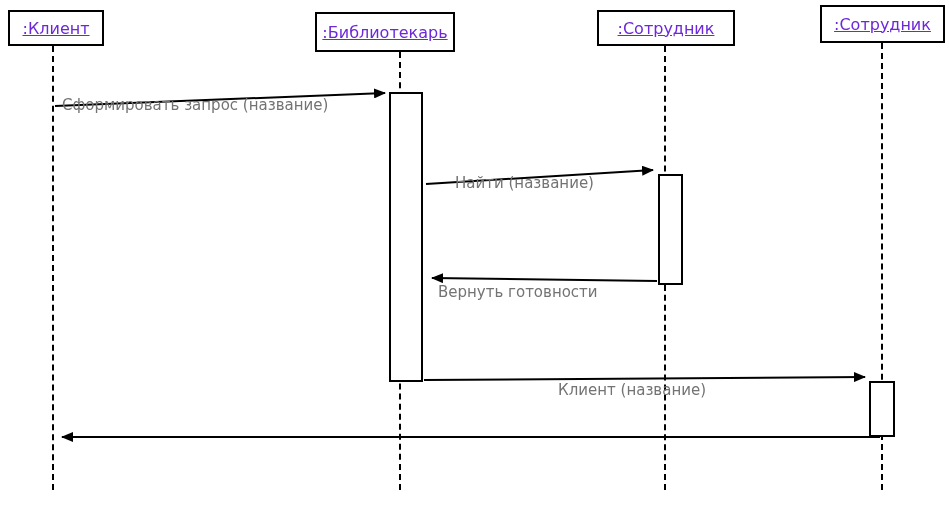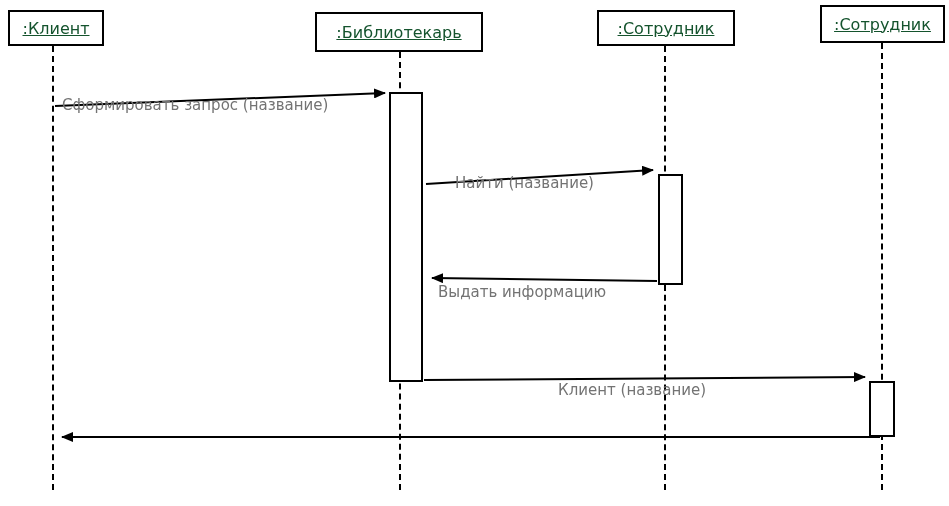--- a/index.html
+++ b/index.html
@@ -17,21 +17,21 @@
   }
   .actor-box {
     position: absolute;
     box-sizing: border-box;
     border: 2px solid #000000;
     background: #ffffff;
     display: flex;
     align-items: center;
     justify-content: center;
     font-size: 16px;
-    color: #14532d;
+    color: #6d28d9;
     z-index: 3;
   }
   .actor-label {
     text-decoration: underline;
     white-space: nowrap;
   }
   .lifeline {
     position: absolute;
     width: 0;
     border-left: 2px dashed #000000;
@@ -67,21 +67,21 @@
 <div class="canvas">
 
   <div class="lifeline" style="left:52px; top:46px; height:444px;"></div>
   <div class="lifeline" style="left:399px; top:52px; height:438px;"></div>
   <div class="lifeline" style="left:664px; top:46px; height:444px;"></div>
   <div class="lifeline" style="left:881px; top:43px; height:447px;"></div>
 
   <div class="actor-box" style="left:8px; top:10px; width:96px; height:36px;">
     <span class="actor-label">:Клиент</span>
   </div>
-  <div class="actor-box" style="left:315px; top:12px; width:168px; height:40px;text-align:center;">
+  <div class="actor-box" style="left:315px; top:12px; width:140px; height:40px;text-align:center;">
     <span class="actor-label">:Библиотекарь</span>
   </div>
   <div class="actor-box" style="left:597px; top:10px; width:138px; height:36px;">
     <span class="actor-label">:Сотрудник</span>
   </div>
   <div class="actor-box" style="left:820px; top:5px; width:125px; height:38px;">
     <span class="actor-label">:Сотрудник</span>
   </div>
 
   <div class="activation" style="left:389px; top:92px; width:34px; height:290px;"></div>
@@ -96,16 +96,16 @@
     </defs>
     <line x1="55" y1="106" x2="385" y2="93" stroke="#000000" stroke-width="2" marker-end="url(#arrowhead)"></line>
     <line x1="426" y1="184" x2="653" y2="170" stroke="#000000" stroke-width="2" marker-end="url(#arrowhead)"></line>
     <line x1="657" y1="281" x2="432" y2="278" stroke="#000000" stroke-width="2" marker-end="url(#arrowhead)"></line>
     <line x1="424" y1="380" x2="865" y2="377" stroke="#000000" stroke-width="2" marker-end="url(#arrowhead)"></line>
     <line x1="880" y1="437" x2="62" y2="437" stroke="#000000" stroke-width="2" marker-end="url(#arrowhead)"></line>
   </svg>
 
   <div class="msg-label" style="left:62px; top:96px;">Сформировать запрос (название)</div>
   <div class="msg-label" style="left:455px; top:174px;text-align:right;">Найти (название)</div>
-  <div class="msg-label" style="left:438px; top:283px;">Выдать информацию</div>
+  <div class="msg-label" style="left:438px; top:283px;">Вернуть готовности</div>
   <div class="msg-label" style="left:558px; top:381px;">Клиент (название)</div>
 
 </div>
 
 </body></html>

